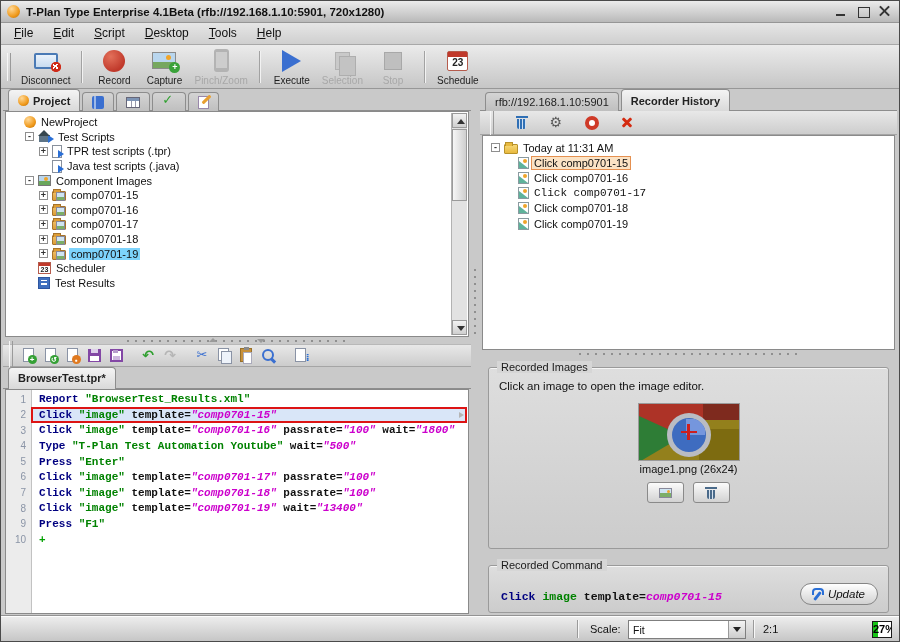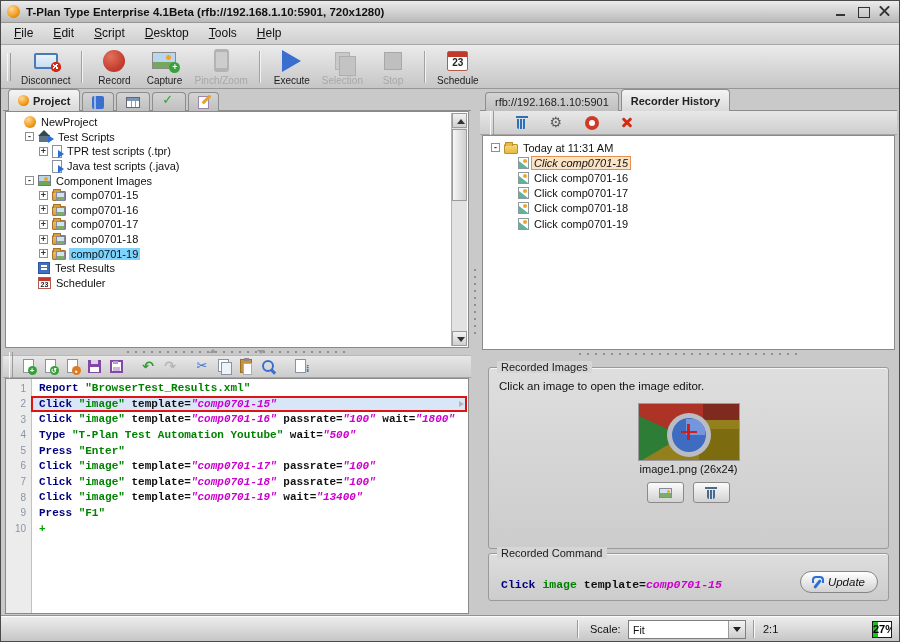--- a/index.html
+++ b/index.html
@@ -86,21 +86,21 @@
 
   
   .treebox { flex:1; margin:0 2px; background:#fff; border:1px solid #8a8a8a; position:relative; overflow:hidden; font-size:11px; }
   .treeinner { position:absolute; inset:1px 18px 1px 1px; padding-top:2px; overflow:hidden; }
   .trow { height:14.6px; display:flex; align-items:center; white-space:nowrap; }
   .texp { width:9px; height:9px; flex:none; border:1px solid #8f8f8f; background:#fff; color:#333;
      font:bold 9px/7px "Liberation Sans"; text-align:center; margin-right:4px; }
   .tspace { width:13px; flex:none; }
   .tlabel { padding:0 2px; color:#111; }
   .trow.sel-tan .tlabel { background:#7dd3fc; }
-  .trow.sel-orange .tlabel { background:#fbe3c5; outline:1px solid #e59050;font-style:italic; }
+  .trow.sel-orange .tlabel { background:#fbe3c5; outline:1px solid #e59050; }
 
   
   .ti { width:15px; height:13px; flex:none; margin-right:3px; position:relative; display:inline-block; }
   .ti-ball { width:12px; height:12px; border-radius:50%; background:radial-gradient(circle at 35% 30%, #ffd896, #f09a1c 60%, #b56700); }
   .ti-home::before { content:''; position:absolute; left:1px; top:5px; width:11px; height:7px; background:#5d7486; }
   .ti-home::after { content:''; position:absolute; left:0px; top:0; border-left:6.5px solid transparent; border-right:6.5px solid transparent; border-bottom:6px solid #36474f; }
   .ti-home .play { position:absolute; right:-1px; bottom:0; border-left:6px solid #2a6fd6; border-top:4px solid transparent; border-bottom:4px solid transparent; }
   .ti-doc { width:10px; height:13px; background:#fff; border:1px solid #88909c; }
   .ti-doc::after { content:''; position:absolute; right:-3px; bottom:-1px; border-left:6px solid #2a6fd6; border-top:4px solid transparent; border-bottom:4px solid transparent; }
   .ti-img { width:13px; height:11px; border:1px solid #777; background:linear-gradient(180deg,#b9d6ee 0 55%, #6aa75c 55%); }
@@ -216,21 +216,21 @@
   .ibuttons { display:flex; justify-content:center; gap:9px; margin-top:7px; }
   .mini-btn { width:37px; height:21px; border:1px solid #8a8a8a; border-radius:3px;
      background:linear-gradient(180deg,#fbfbfb,#d2d2d2); display:flex; align-items:center; justify-content:center; }
   .mb-img { width:13px; height:10px; border:1px solid #889; background:linear-gradient(180deg,#cfe4f2 0 55%, #7cae67 55%); position:relative; }
   .mb-img::after { content:''; position:absolute; right:1px; top:1px; width:3px; height:3px; border-radius:50%; background:#f0a429; }
   .mb-trash { position:relative; width:13px; height:13px; }
   .mb-trash::before { content:''; position:absolute; left:0px; top:1px; width:12px; height:2px; background:#4a6a8a; }
   .mb-trash::after { content:''; position:absolute; left:2px; top:4px; width:8px; height:9px; border-radius:0 0 2px 2px; background:#4a6a8a;
      background-image:repeating-linear-gradient(90deg,transparent 0 2px,#d6e2ee 2px 3px); }
 
-  .gcommand { height:48px; flex:none; margin-top:4px; }
+  .gcommand { height:48px; flex:none; margin-top:16px; }
   .cmdline { position:absolute; left:12px; top:24px; font:bold 11.5px "Liberation Mono",monospace; white-space:pre; }
   .update-btn { position:absolute; right:10px; top:17px; height:22px; padding:0 12px 0 9px; border:1px solid #858585; border-radius:11px;
      background:linear-gradient(180deg,#ffffff,#d2d2d2); display:flex; align-items:center; gap:5px; font-size:11.5px; color:#111;font-style:italic; }
   .wrench { width:13px; height:13px; position:relative; }
   .wrench::before { content:''; position:absolute; left:6px; top:3px; width:3px; height:10px; background:#2a6fd6; transform:rotate(38deg); border-radius:1px; }
   .wrench::after { content:''; position:absolute; left:2px; top:0; width:8px; height:5px; border:2.5px solid #2a6fd6; border-bottom:none; border-radius:4px 4px 0 0; }
 
   
   .statusbar { height:25px; flex:none; position:relative; background:linear-gradient(180deg,#ededed,#c6c6c6);
      border-top:1px solid #fdfdfd; box-shadow:0 -1px 0 #939393; font-size:11px; }
@@ -397,30 +397,30 @@
               <span class="ti ti-foldimg"></span>
               <span class="tlabel">comp0701-18</span>
             </div>
             <div class="trow sel-tan" style="padding-left: 32px;">
               <span class="texp">+</span>
               <span class="ti ti-foldimg"></span>
               <span class="tlabel">comp0701-19</span>
             </div>
             <div class="trow" style="padding-left: 18px;">
               <span class="tspace"></span>
-              <span class="ti ti-report"></span>
-              <span class="tlabel">Test Results</span>
-            </div>
-            <div class="trow" style="padding-left: 18px;">
-              <span class="tspace"></span>
               <span class="ti ti-cal">
                 <span class="cday">23</span>
               </span>
               <span class="tlabel">Scheduler</span>
             </div>
+            <div class="trow" style="padding-left: 18px;">
+              <span class="tspace"></span>
+              <span class="ti ti-report"></span>
+              <span class="tlabel">Test Results</span>
+            </div>
           </div>
         <div class="vsb">
           <div class="sbtn up"></div>
           <div class="sthumb"></div>
           <div class="sbtn down"></div>
         </div>
       </div>
       <div class="hsplit">
         <span class="tri-up"></span>
           <span class="tri-dn"></span>
@@ -457,20 +457,25 @@
           <span class="ebtn">
             <span class="ei ei-paste"></span>
           </span>
           <span class="ebtn">
             <span class="ei ei-find"></span>
           </span>
           <span class="ebtn" style="margin-left: 10px;">
             <span class="ei ei-props"></span>
           </span>
         </div>
+      <div class="tabrow">
+        <div class="tab active">
+          <span>BrowserTest.tpr*</span>
+        </div>
+      </div>
       <div class="editbox">
         <div class="elines" id="editor">
             <div class="eline">
               <span class="lnum">1</span>
               <span class="codearea"><span class="t-kw">Report</span><span class="t-plain"> </span><span class="t-str">"BrowserTest_Results.xml"</span></span>
             </div>
             <div class="eline hl">
               <span class="lnum">2</span>
               <span class="codearea"><span class="t-kw">Click</span><span class="t-plain"> </span><span class="t-str">"image"</span><span class="t-plain"> </span><span class="t-param">template=</span><span class="t-val">"comp0701-15"</span></span>
             </div>
@@ -545,21 +550,21 @@
           <div class="trow sel-orange" style="padding-left: 18px;">
             <span class="tspace"></span>
             <span class="ti ti-shot"></span>
             <span class="tlabel">Click comp0701-15</span>
           </div>
           <div class="trow" style="padding-left: 18px; align-items: center;">
             <span class="tspace"></span>
             <span class="ti ti-shot"></span>
             <span class="tlabel">Click comp0701-16</span>
           </div>
-          <div class="trow" style="padding-left: 18px;">
+          <div class="trow" style="padding-left: 18px; font-family: Liberation Mono, monospace;">
             <span class="tspace"></span>
             <span class="ti ti-shot"></span>
             <span class="tlabel">Click comp0701-17</span>
           </div>
           <div class="trow" style="padding-left: 18px; text-align: right;">
             <span class="tspace"></span>
             <span class="ti ti-shot"></span>
             <span class="tlabel">Click comp0701-18</span>
           </div>
           <div class="trow" style="padding-left: 18px;">

